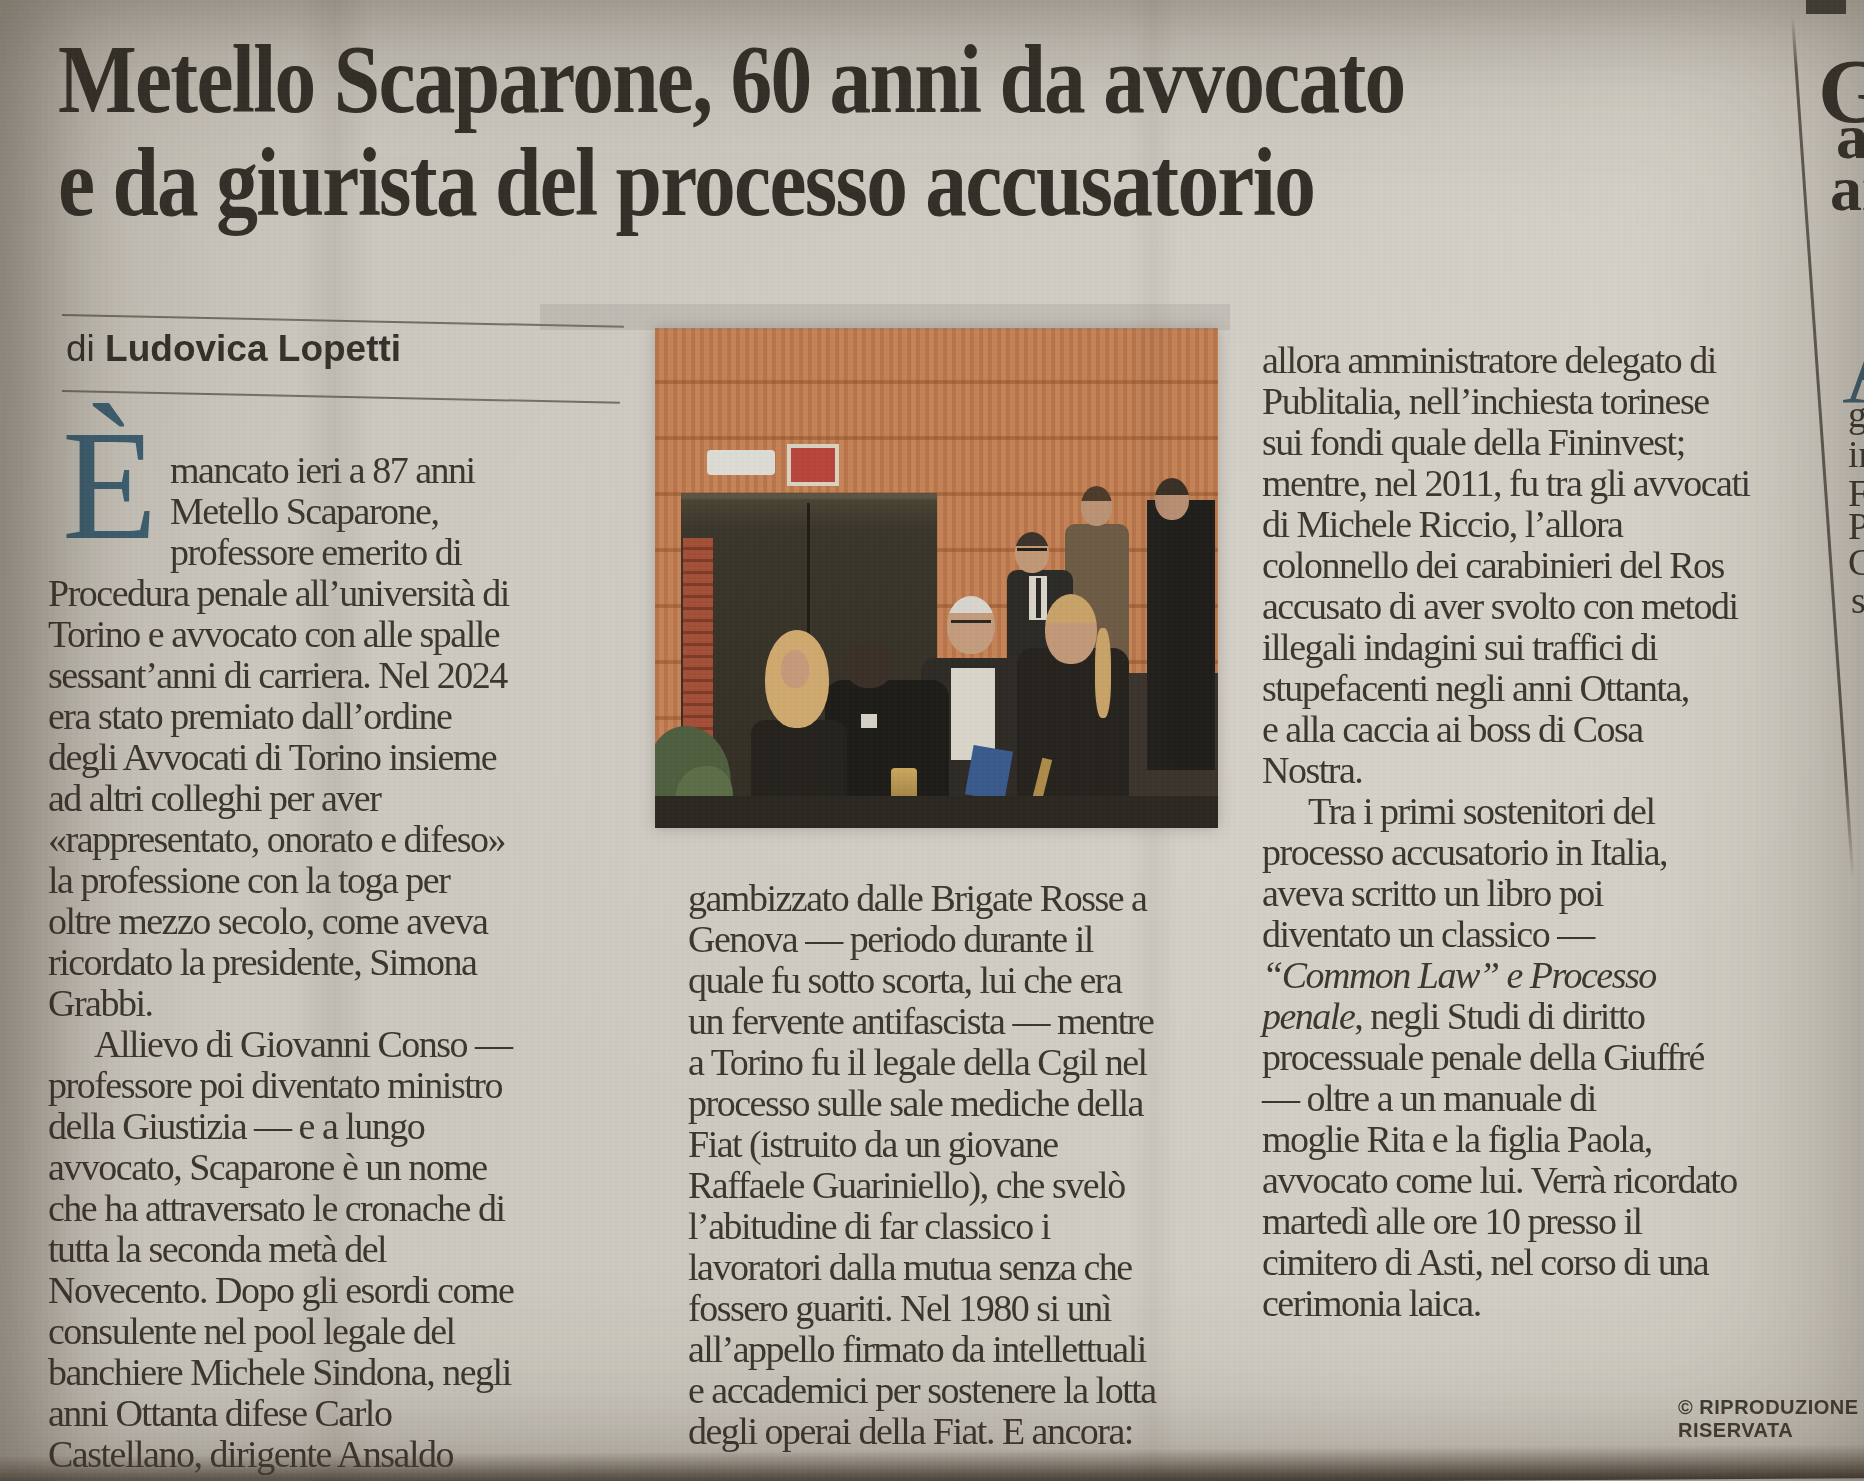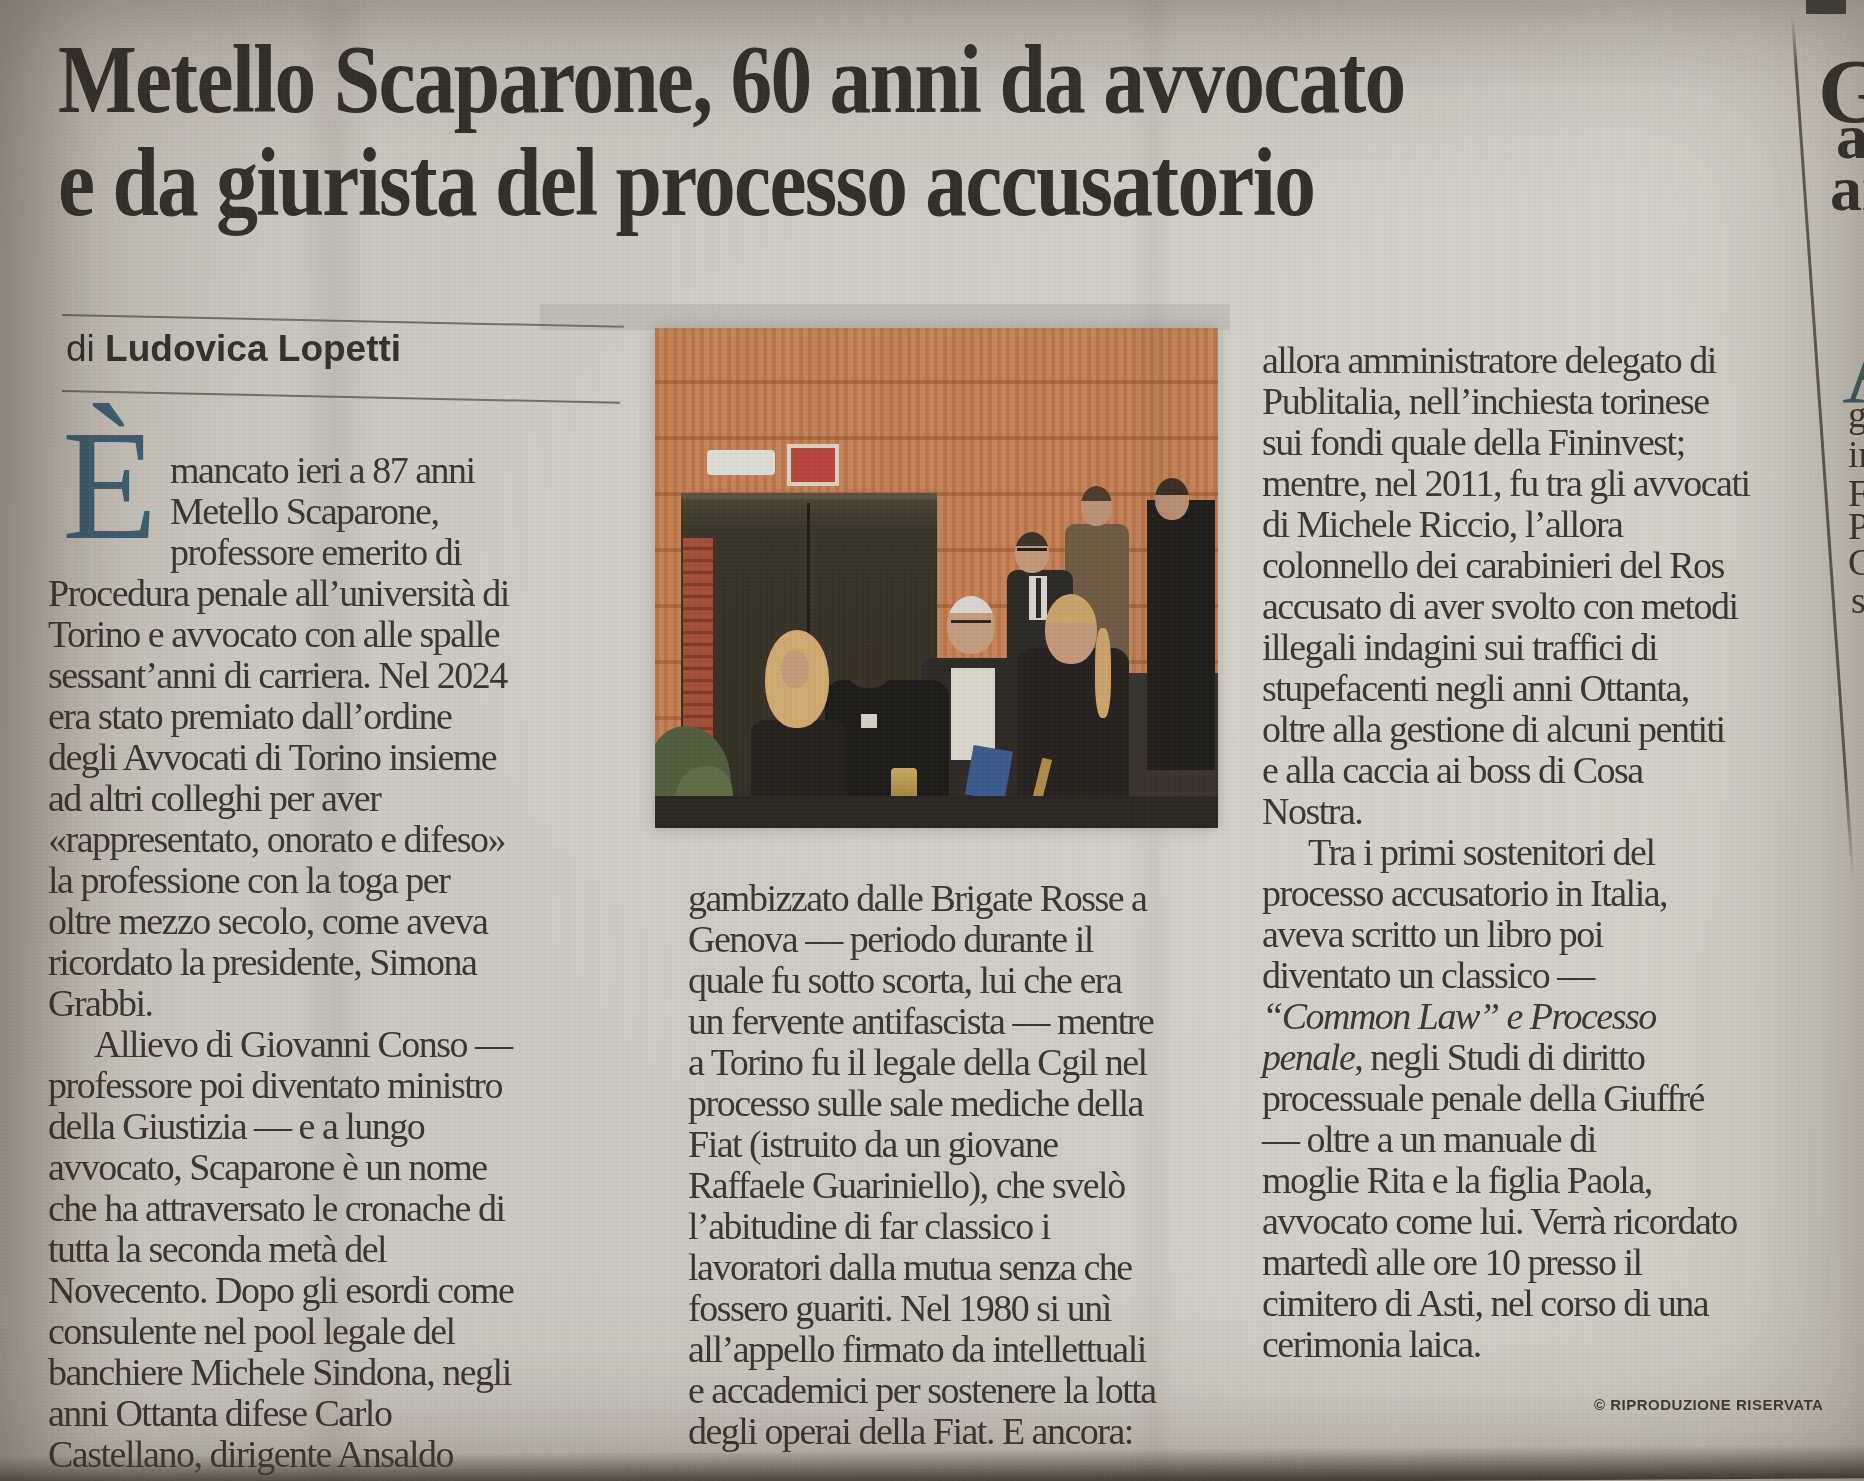--- a/index.html
+++ b/index.html
@@ -117,39 +117,38 @@
   <div class="col" style="left:1262px;top:340px;">
       <div class="tl"><span>allora amministratore delegato di</span></div>
       <div class="tl"><span>Publitalia, nell’inchiesta torinese</span></div>
       <div class="tl"><span>sui fondi quale della Fininvest;</span></div>
       <div class="tl"><span>mentre, nel 2011, fu tra gli avvocati</span></div>
       <div class="tl"><span>di Michele Riccio, l’allora</span></div>
       <div class="tl"><span>colonnello dei carabinieri del Ros</span></div>
       <div class="tl"><span>accusato di aver svolto con metodi</span></div>
       <div class="tl"><span>illegali indagini sui traffici di</span></div>
       <div class="tl"><span>stupefacenti negli anni Ottanta,</span></div>
-      <div class="tl"><span>oltre alla gestione di alcuni pentiti</span></div>
       <div class="tl"><span>e alla caccia ai boss di Cosa</span></div>
       <div class="tl"><span>Nostra.</span></div>
       <div class="tl indent"><span>Tra i primi sostenitori del</span></div>
       <div class="tl"><span>processo accusatorio in Italia,</span></div>
       <div class="tl"><span>aveva scritto un libro poi</span></div>
       <div class="tl"><span>diventato un classico —</span></div>
       <div class="tl"><span class="it">“Common Law” e Processo</span></div>
       <div class="tl"><span class="it">penale</span><span>, negli Studi di diritto</span></div>
       <div class="tl"><span>processuale penale della Giuffré</span></div>
       <div class="tl"><span>— oltre a un manuale di</span></div>
       <div class="tl"><span>moglie Rita e la figlia Paola,</span></div>
       <div class="tl"><span>avvocato come lui. Verrà ricordato</span></div>
       <div class="tl"><span>martedì alle ore 10 presso il</span></div>
       <div class="tl"><span>cimitero di Asti, nel corso di una</span></div>
       <div class="tl"><span>cerimonia laica.</span></div>
     </div>
 
-  <div style="position:absolute;left:1594px;top:1396px;font-family:'Liberation Sans',sans-serif;font-weight:700;font-size:15px;letter-spacing:.5px;color:#413c34;">© RIPRODUZIONE RISERVATA</div>
+  <div style="position:absolute;left:1678px;top:1396px;font-family:'Liberation Sans',sans-serif;font-weight:700;font-size:20px;letter-spacing:.5px;color:#413c34;">© RIPRODUZIONE RISERVATA</div>
 
   <div class="photo" title="">
     <div class="ph door"></div>
     <div class="ph door-gap"></div>
     <div class="ph pillar"></div>
     <div class="ph sign-white"></div>
     <div class="ph sign-red"></div>
     <div class="ph bench"></div>
 
     <div class="ph" style="left:492px;top:172px;width:68px;height:270px;background:#201e1b;"></div>

